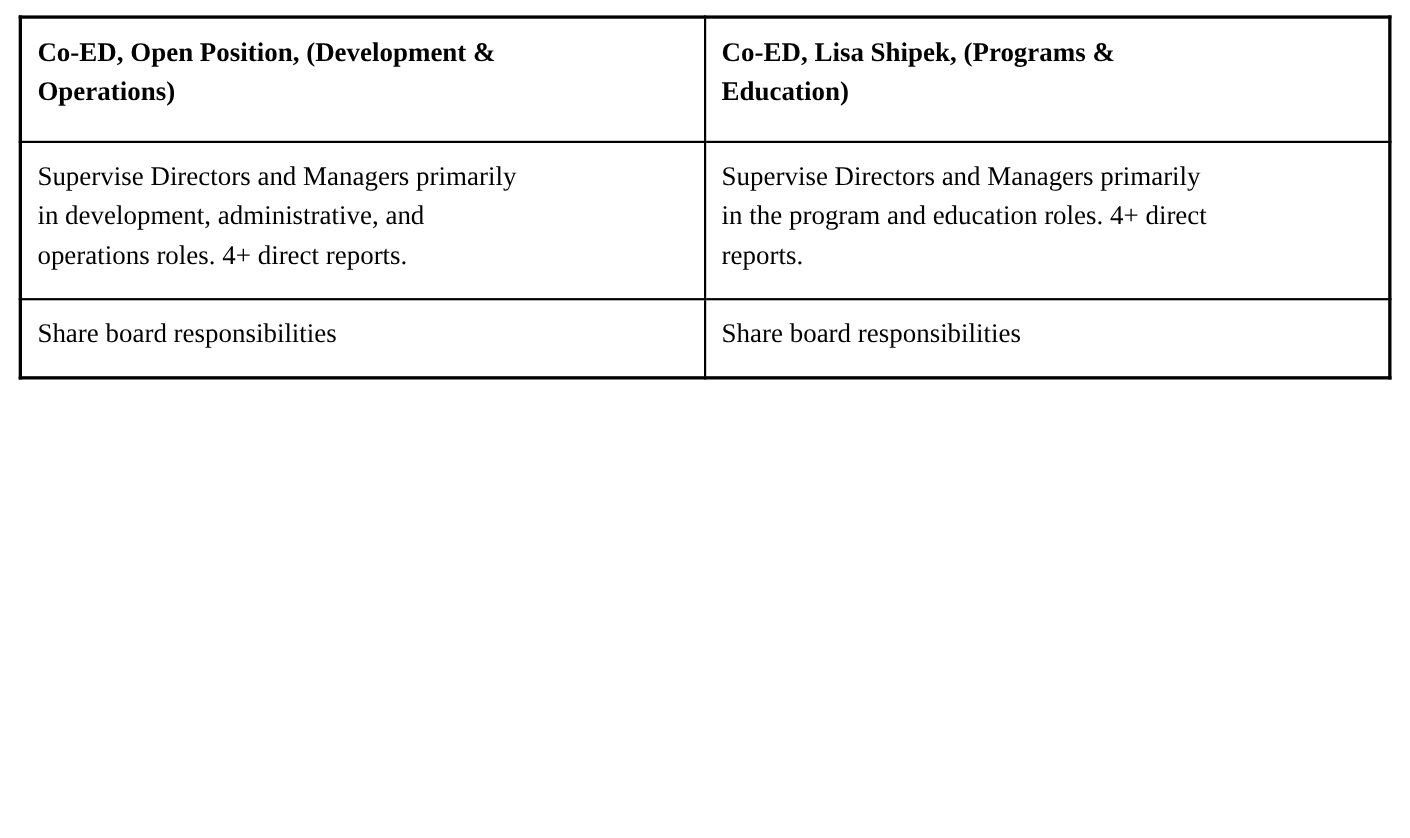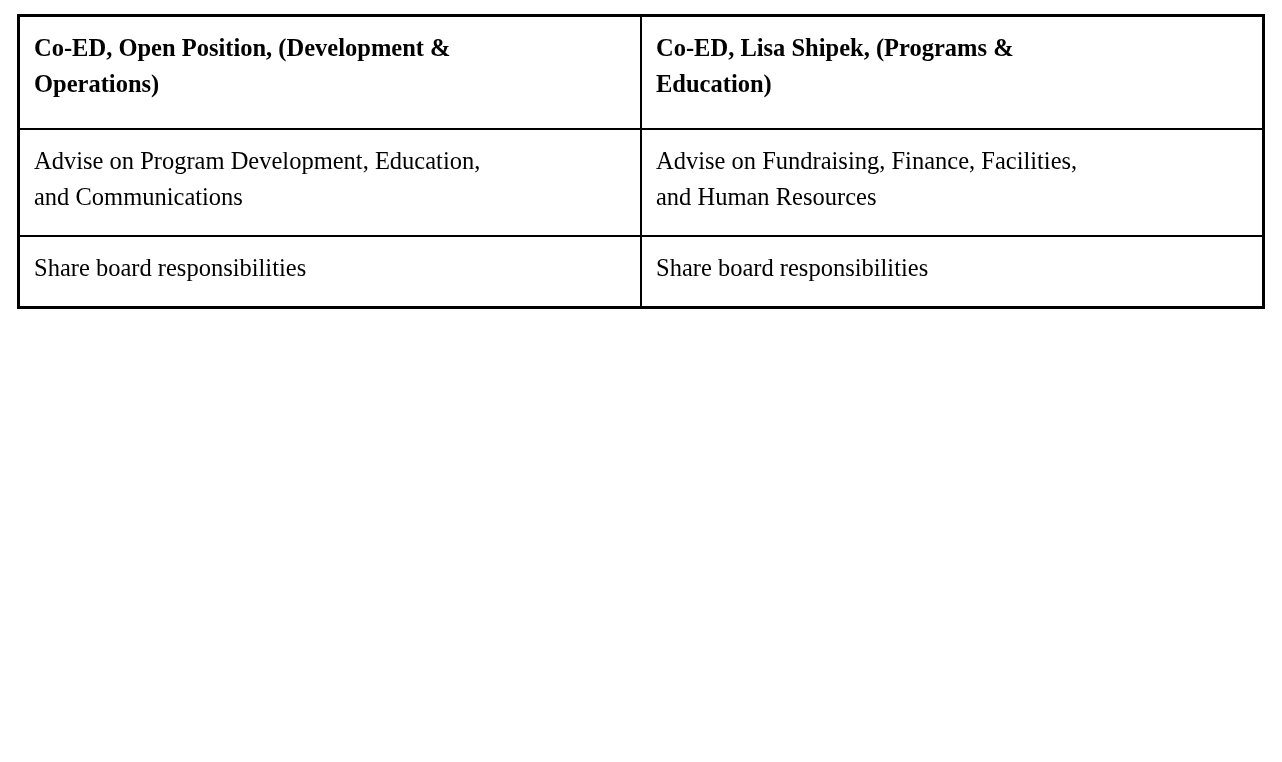--- a/index.html
+++ b/index.html
@@ -45,23 +45,25 @@
   <thead>
     <tr>
       <th>Co-ED, Open Position, (Development &amp;
 Operations)</th>
       <th>Co-ED, Lisa Shipek, (Programs &amp;
 Education)</th>
     </tr>
   </thead>
   <tbody>
     <tr>
-      <td>Advise on Program Development, Education,
-and Communications</td>
-      <td>Advise on Fundraising, Finance, Facilities,
-and Human Resources</td>
+      <td>Supervise Directors and Managers primarily
+in development, administrative, and
+operations roles. 4+ direct reports.</td>
+      <td>Supervise Directors and Managers primarily
+in the program and education roles. 4+ direct
+reports.</td>
     </tr>
     <tr>
       <td>Share board responsibilities</td>
       <td>Share board responsibilities</td>
     </tr>
   </tbody>
 </table>
 
 </body></html>

